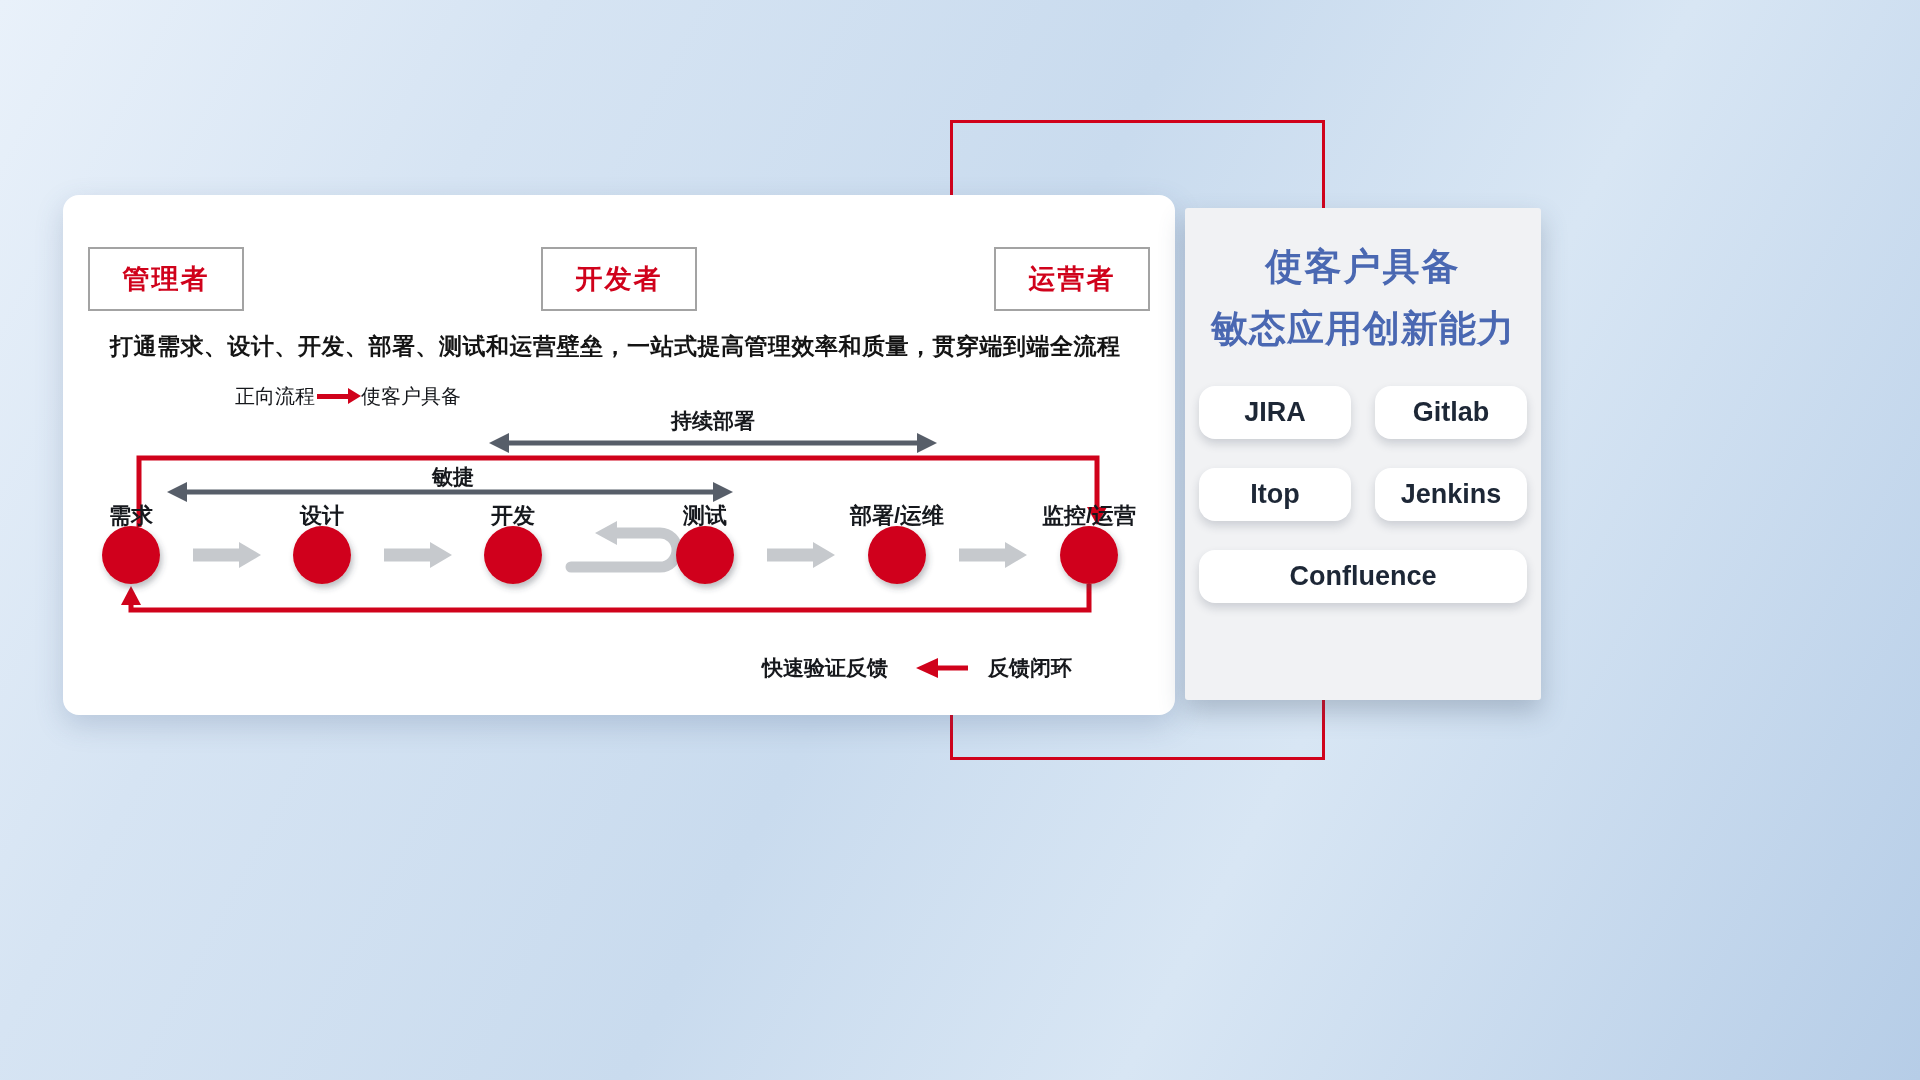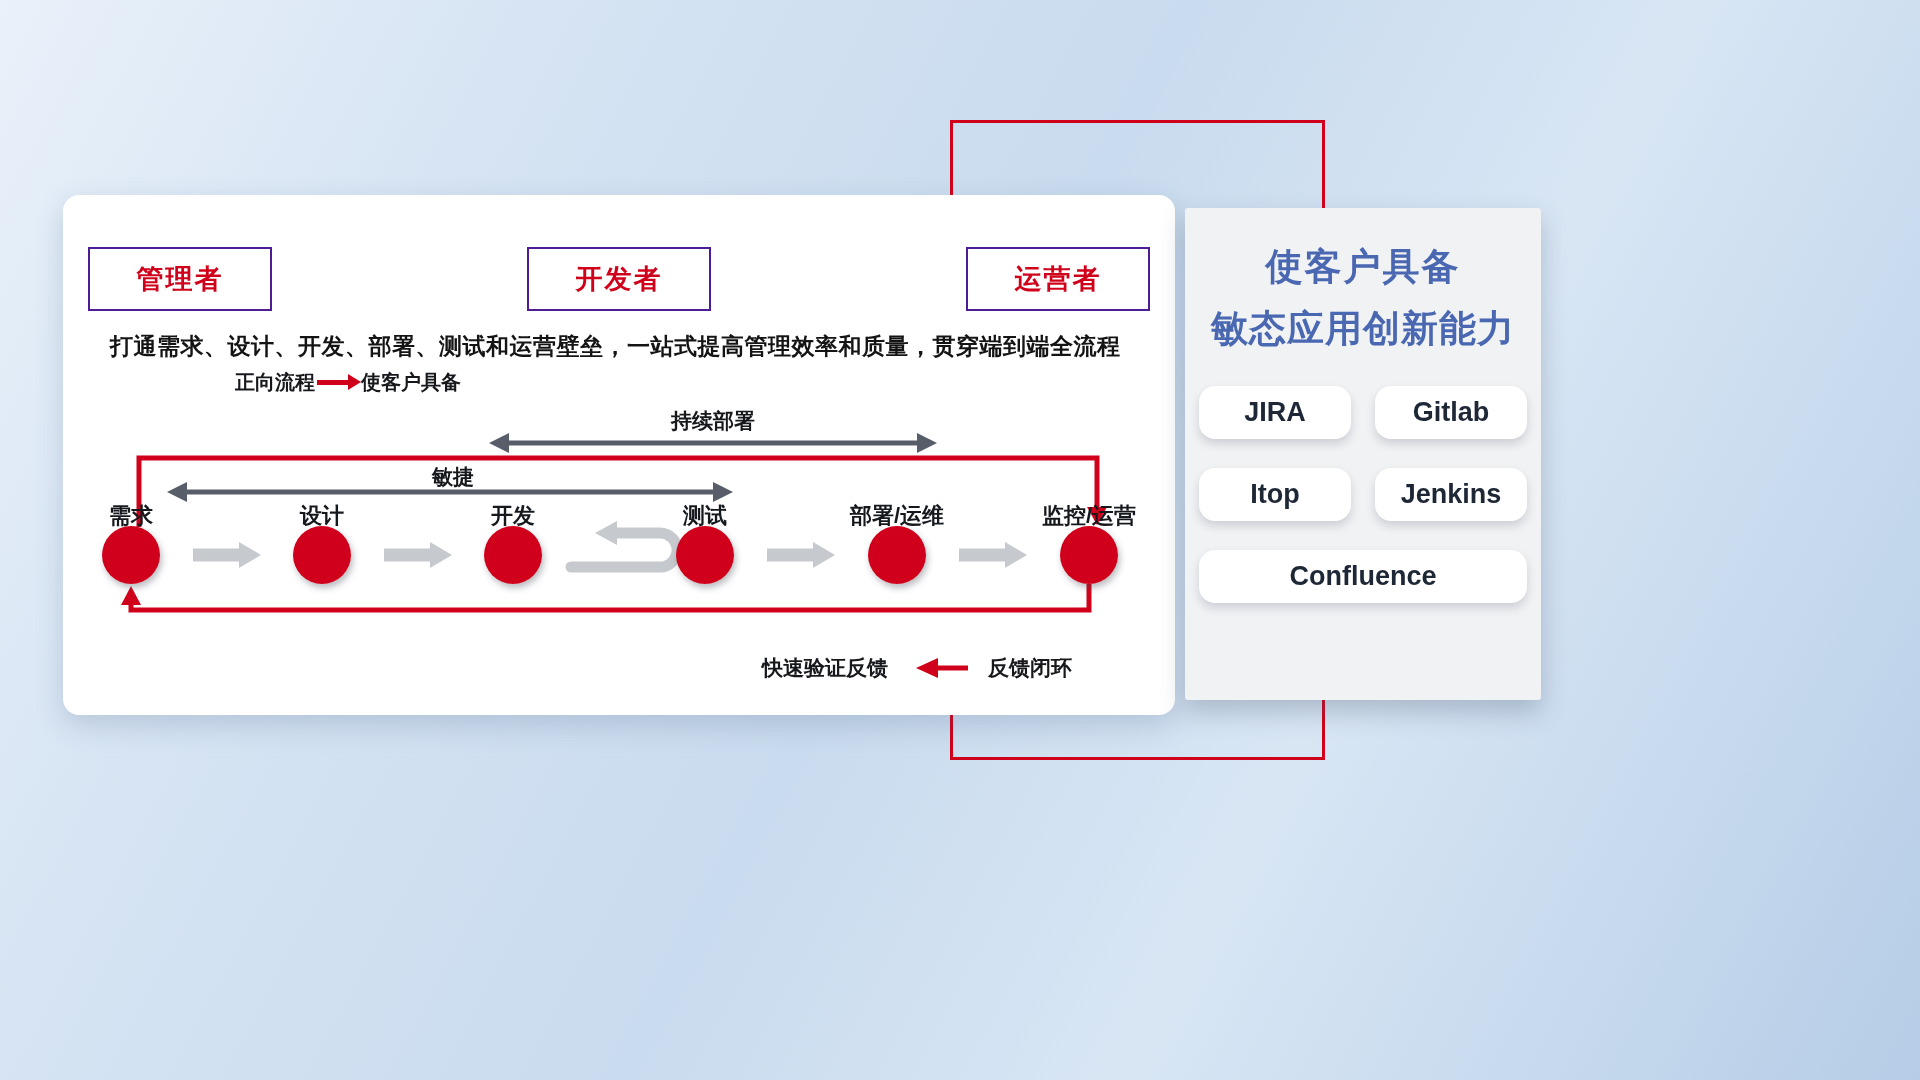--- a/index.html
+++ b/index.html
@@ -27,34 +27,34 @@
     position:absolute; left:63px; top:195px; width:1112px; height:520px;
     background:#ffffff; border-radius:16px;
     box-shadow:0 10px 28px rgba(70,90,130,.22);
     z-index:2;
   }
   .roles{
     position:absolute; left:25px; top:52px; width:1062px;
     display:flex; justify-content:space-between;
   }
   .role{
-    width:184px; height:64px; background:#ffffff;
-    border:2px solid #4c1d95;
+    width:156px; height:64px; background:#ffffff;
+    border:2px solid #a3a3a3;
     display:flex; align-items:center; justify-content:center;
     color:var(--red); font-size:27px; font-weight:bold; letter-spacing:2px;
   }
   .subtitle{
     position:absolute; left:47px; top:136px; width:1050px;
     font-size:23px; font-weight:bold; color:#141414; letter-spacing:.5px;
     white-space:nowrap;
   }
   .legend-forward{
-    position:absolute; left:172px; top:174px; height:26px;
+    position:absolute; left:172px; top:188px; height:26px;
     display:flex; align-items:center; gap:2px;
-    font-size:20px; font-weight:bold; color:#16181c;
+    font-size:20px; font-weight:normal; color:#16181c;
   }
   .arrow-right{
     display:inline-block; width:32px; height:5px; background:var(--red);
     position:relative; margin-right:10px;
   }
   .arrow-right::after{
     content:""; position:absolute; right:-12px; top:-6px;
     border-left:13px solid var(--red);
     border-top:8px solid transparent; border-bottom:8px solid transparent;
   }

